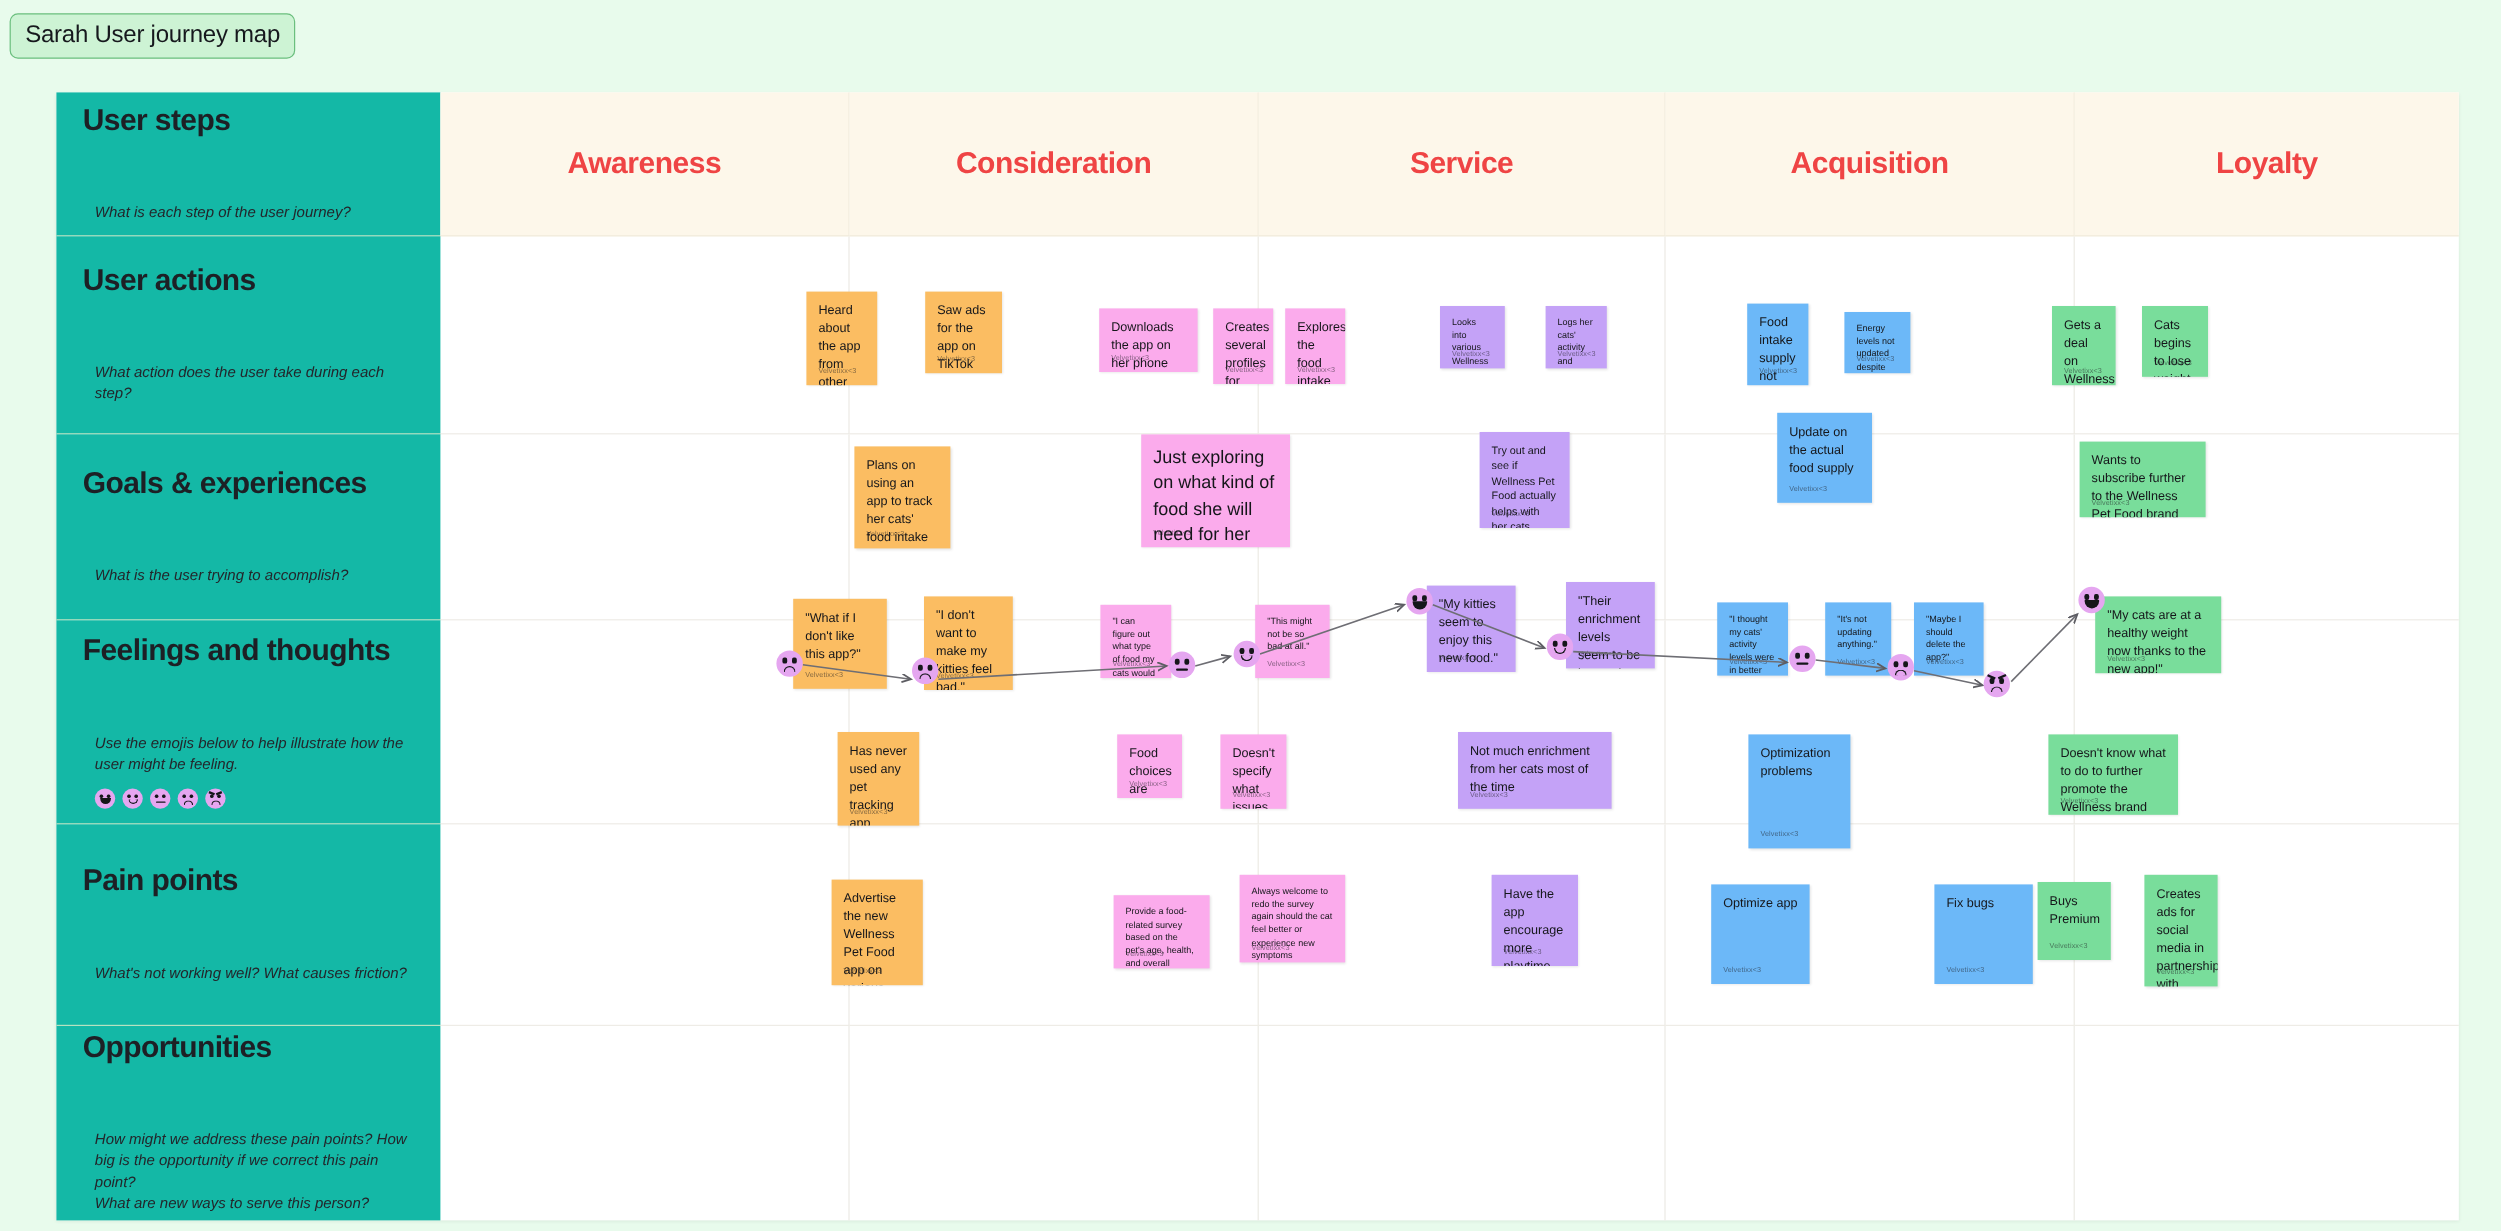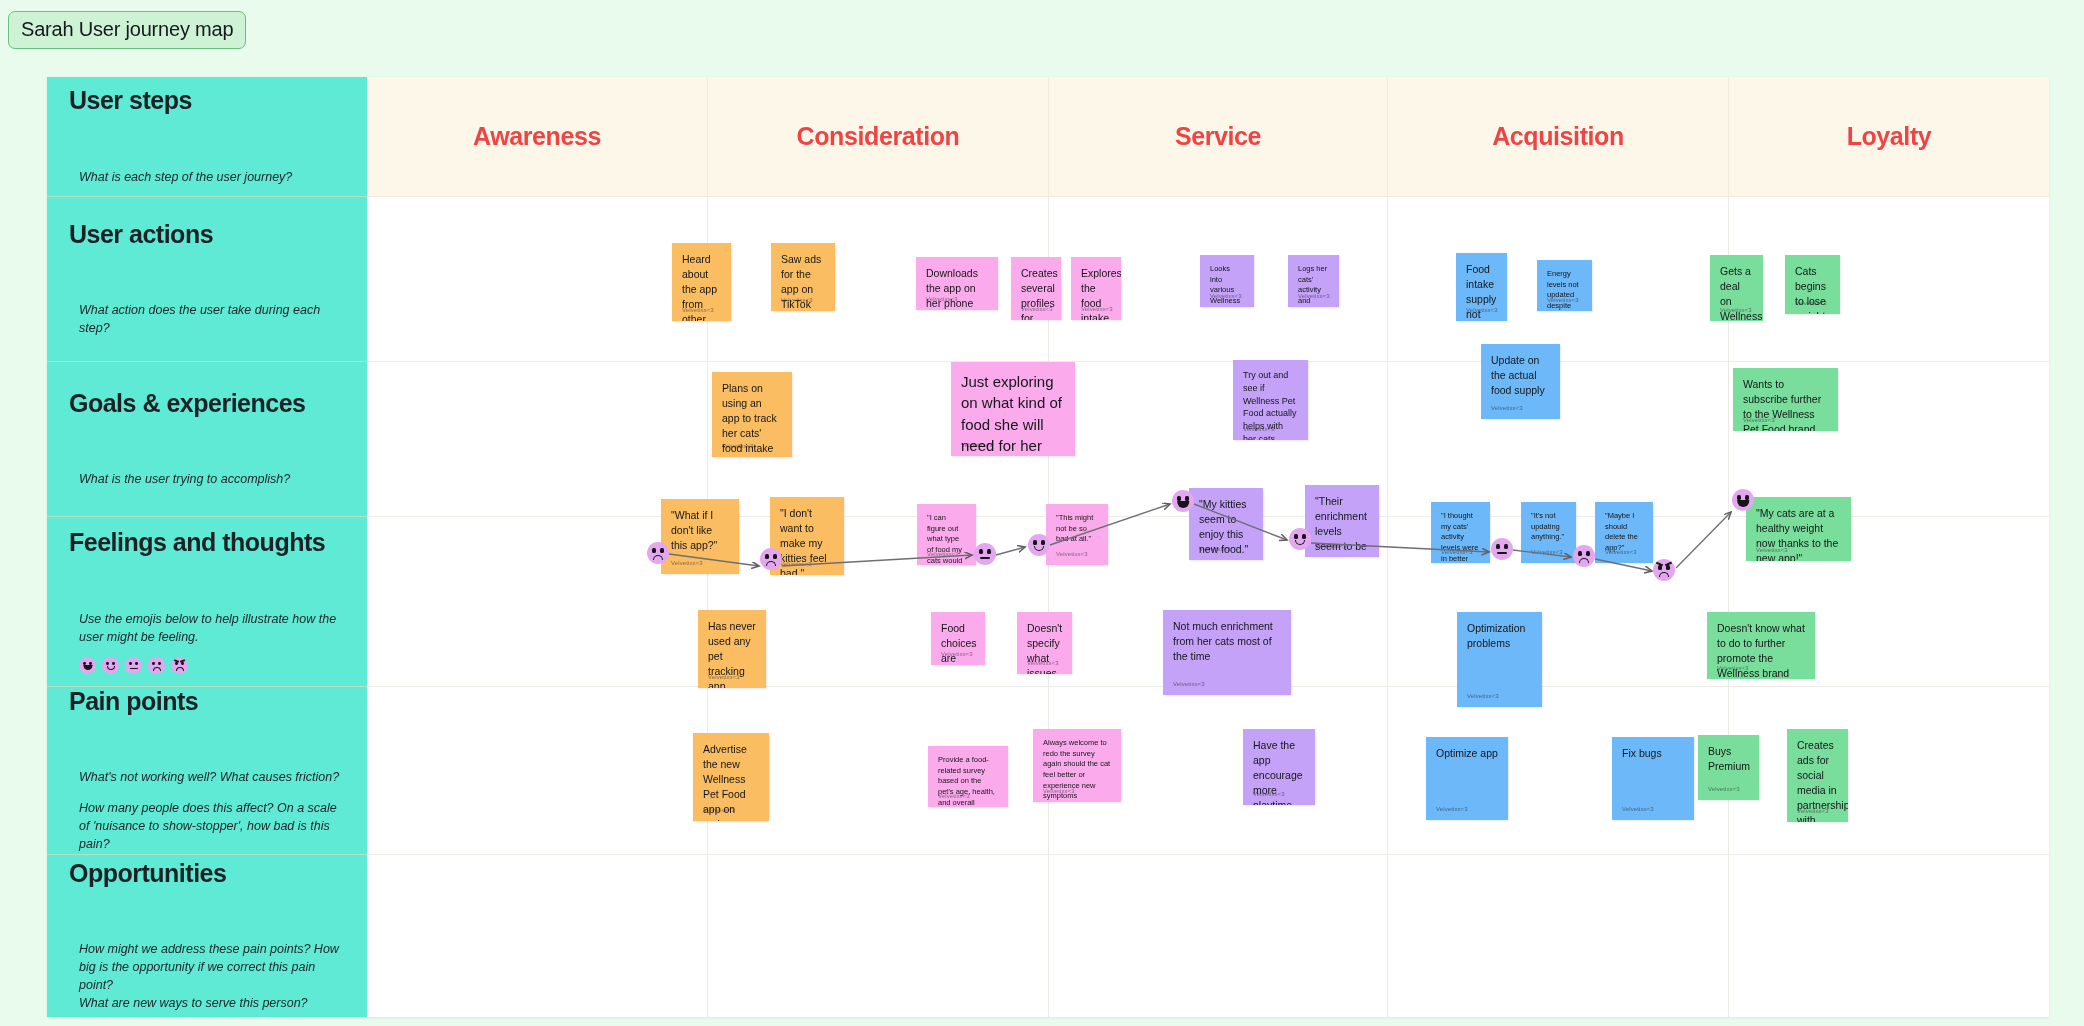--- a/index.html
+++ b/index.html
@@ -40,21 +40,21 @@
     grid-template-columns: 320px 341px 341px 339px 341px 320px;
     grid-template-rows: 120px 165px 155px 170px 168px 162px;
     box-shadow: 0 1px 3px rgba(0,0,0,0.07);
   }
   .cell { position: relative; border-right: 1px solid #eceae4; border-bottom: 1px solid #eeece6; overflow: visible; }
   .cell.last-col { border-right: none; }
   .cell.last-row { border-bottom: none; }
 
   
   .rowlabel {
-    background: #5eead4;
+    background: #14b8a6;
     border-right: none;
     border-bottom: 1px solid #b5e2c0;
     padding: 0 22px;
     display: flex; flex-direction: column; justify-content: center;
   }
   .rowlabel h2 {
     font-size: 25px; font-weight: 700; color: #1d2025;
     letter-spacing: -0.5px; margin-bottom: 9px; line-height: 1.1;
   }
   .rowlabel .sub {
@@ -233,21 +233,20 @@
     </div>
     <div class="cell"></div>
     <div class="cell"></div>
     <div class="cell"></div>
     <div class="cell"></div>
     <div class="cell last-col"></div>
 
     <div class="cell rowlabel">
       <h2>Pain points</h2>
       <div class="sub">What's not working well? What causes friction?</div>
-      <div class="sub">How many people does this affect? On a scale of 'nuisance to show-stopper', how bad is this pain?</div>
     </div>
     <div class="cell"></div>
     <div class="cell"></div>
     <div class="cell"></div>
     <div class="cell"></div>
     <div class="cell last-col"></div>
 
     <div class="cell rowlabel last-row">
       <h2>Opportunities</h2>
       <div class="sub">How might we address these pain points? How big is the opportunity if we correct this pain point?</div>
@@ -387,21 +386,21 @@
       <span class="author">Velvetixx&lt;3</span>
     </div>
     <div class="note c-pink" style="left: 931px; top: 612px; width: 54px; height: 53px; font-size: 10.5px;">
       <span class="body">Food choices are limited</span>
       <span class="author">Velvetixx&lt;3</span>
     </div>
     <div class="note c-pink" style="left: 1017px; top: 612px; width: 55px; height: 62px; font-size: 10.5px;">
       <span class="body">Doesn't specify what issues the cats have</span>
       <span class="author">Velvetixx&lt;3</span>
     </div>
-    <div class="note c-purple" style="left: 1163px; top: 610px; width: 128px; height: 85px; font-size: 10.5px;">
+    <div class="note c-purple" style="left: 1215px; top: 610px; width: 128px; height: 64px; font-size: 10.5px;">
       <span class="body">Not much enrichment from her cats most of the time</span>
       <span class="author">Velvetixx&lt;3</span>
     </div>
     <div class="note c-blue" style="left: 1457px; top: 612px; width: 85px; height: 95px; font-size: 10.5px;">
       <span class="body">Optimization problems</span>
       <span class="author">Velvetixx&lt;3</span>
     </div>
     <div class="note c-green" style="left: 1707px; top: 612px; width: 108px; height: 67px; font-size: 10.5px;">
       <span class="body">Doesn't know what to do to further promote the Wellness brand</span>
       <span class="author">Velvetixx&lt;3</span>

